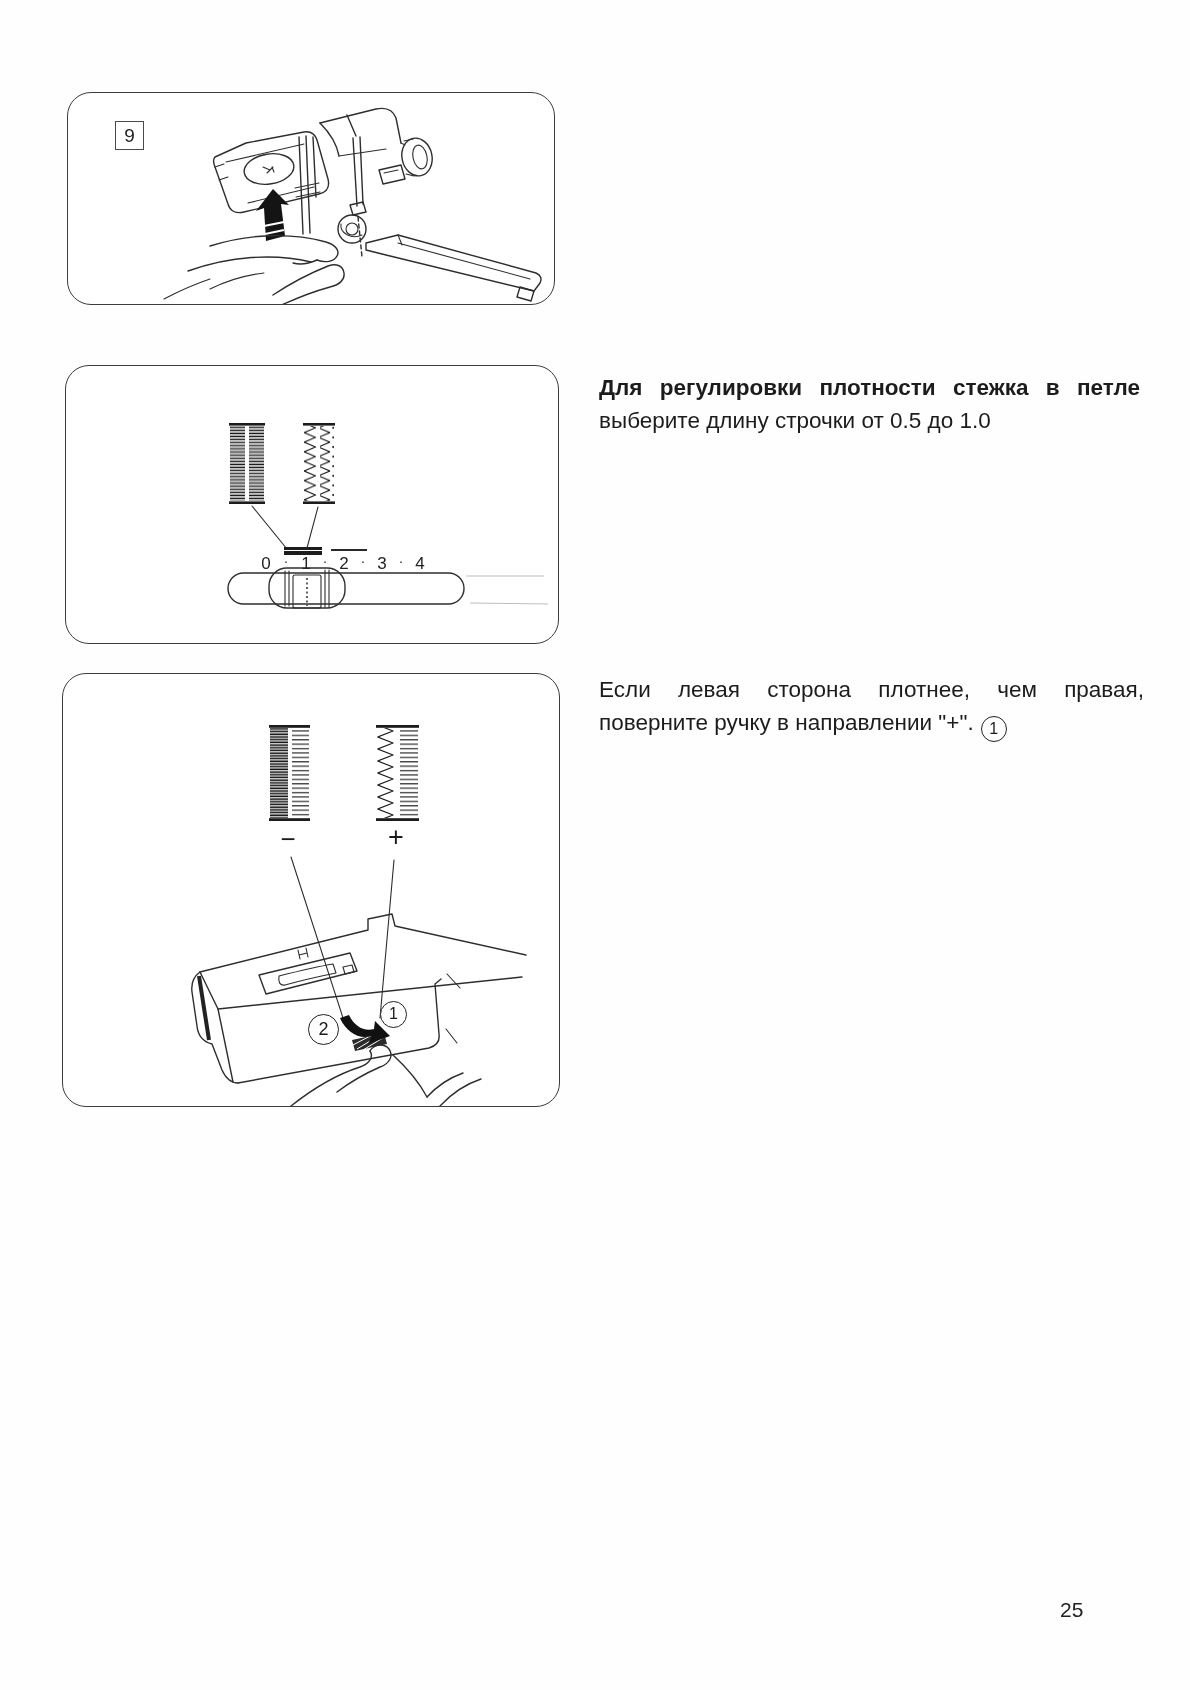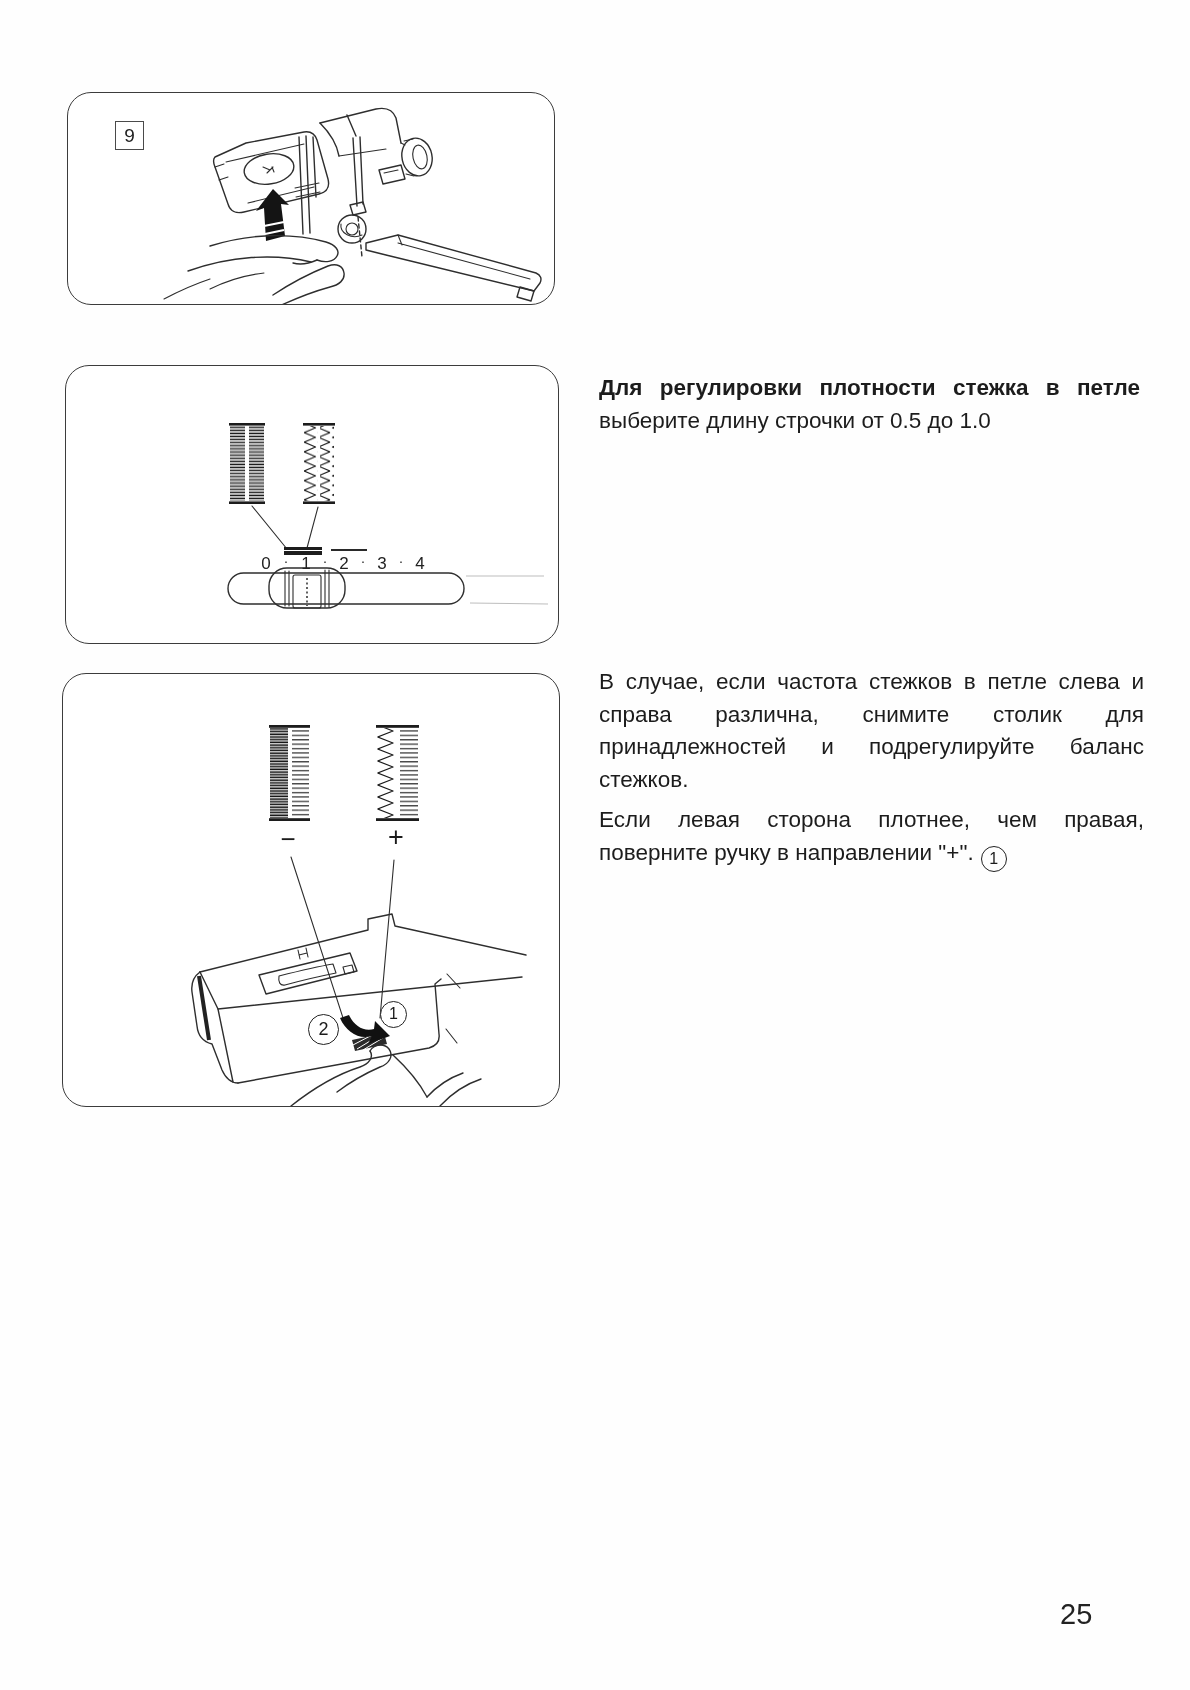--- a/index.html
+++ b/index.html
@@ -42,21 +42,21 @@
 
   .mark{position:absolute;width:30px;text-align:center;color:#1b1b1b;}
   .mark-minus{left:210px;top:150px;font-size:26px;}
   .mark-plus{left:318px;top:148px;font-size:27px;}
 
   .mcirc{position:absolute;border:1.7px solid #222;border-radius:50%;text-align:center;
     background:#fff;color:#1b1b1b;}
   .mcirc2{left:245px;top:340px;width:29px;height:29px;font-size:18px;line-height:28px;}
   .mcirc1{left:317px;top:327px;width:25px;height:25px;font-size:16px;line-height:24px;}
 
-  .pageno{position:absolute;left:1060px;top:1598px;font-size:29px;color:#222;}
+  .pageno{position:absolute;left:1060px;top:1598px;font-size:21px;color:#222;}
 </style>
 </head>
 <body>
 
 <div class="page">
 
   <svg width="0" height="0" style="position:absolute">
     <defs>
       <pattern id="patDense" width="16" height="3.1" patternUnits="userSpaceOnUse">
         <path d="M0 1.1 H16" stroke="#161616" stroke-width="1.25" fill="none"></path>
@@ -209,18 +209,17 @@
       <rect x="24" y="3" width="18" height="90" fill="url(#patMed)"></rect>
     </svg>
 
     <span class="mark mark-minus">−</span>
     <span class="mark mark-plus">+</span>
     <span class="mcirc mcirc2">2</span>
     <span class="mcirc mcirc1">1</span>
   </div>
 
   <div class="text-col text3">
-    <p>В случае, если частота стежков в петле слева и справа различна, снимите столик для принадлежностей и подрегулируйте баланс стежков.</p>
     <p class="gap"><span>Если левая сторона плотнее, чем правая, поверните ручку в направлении "+".</span><span class="circref">1</span></p>
   </div>
 
   <div class="pageno">25</div>
 </div>
 
 </body></html>

